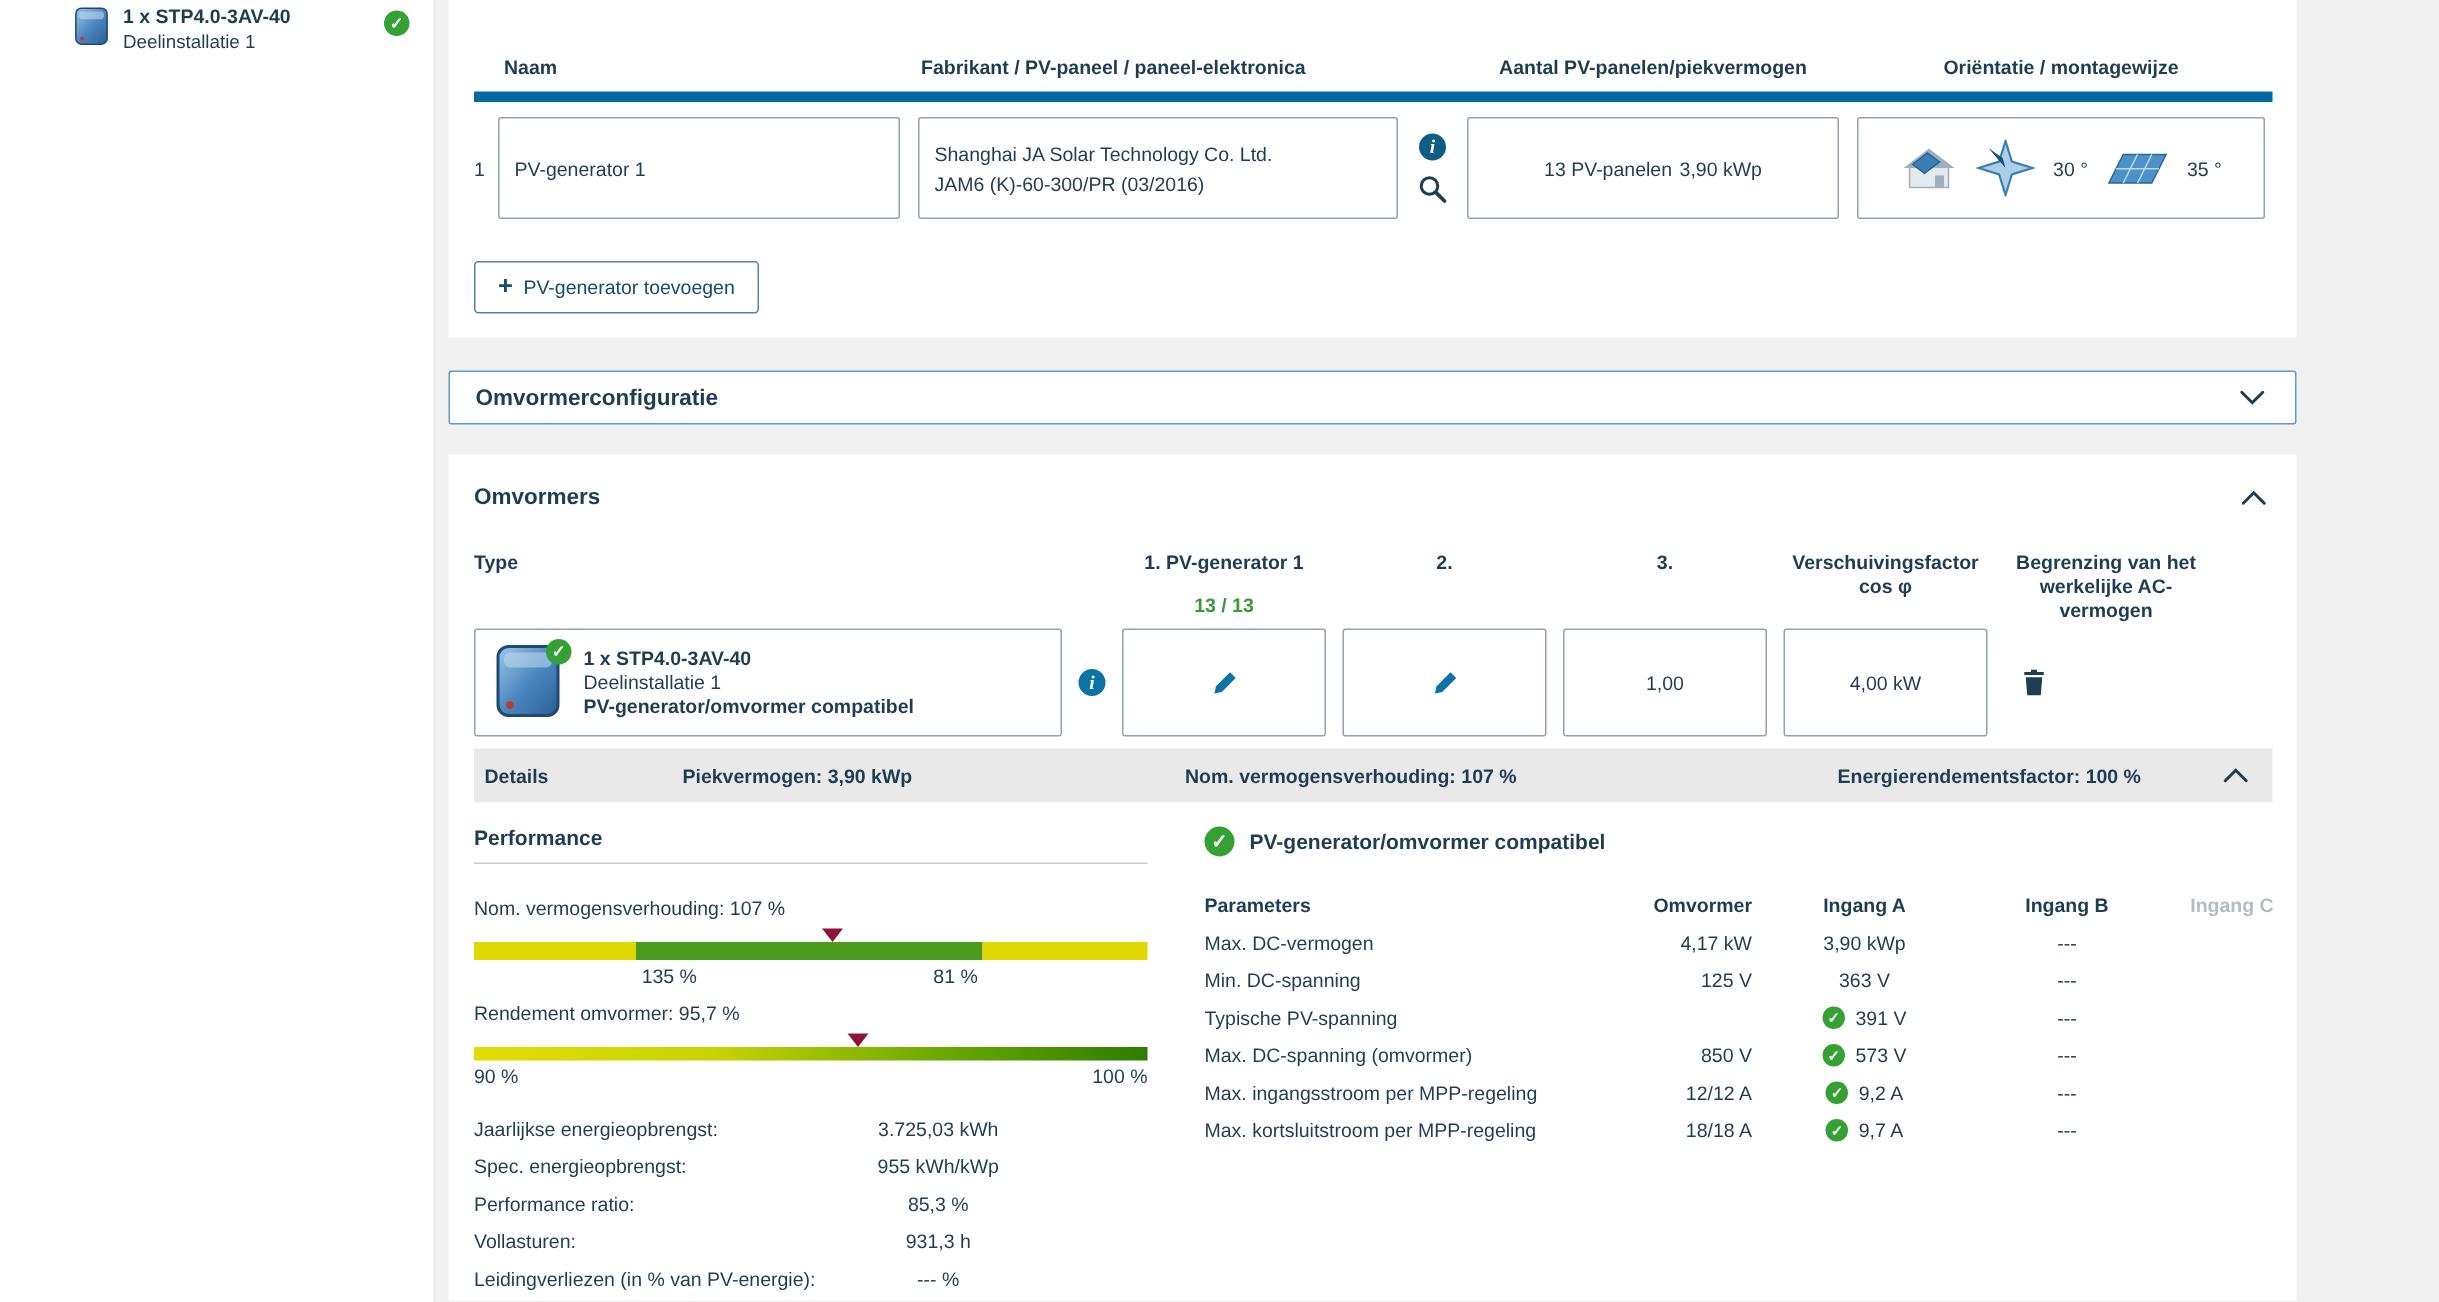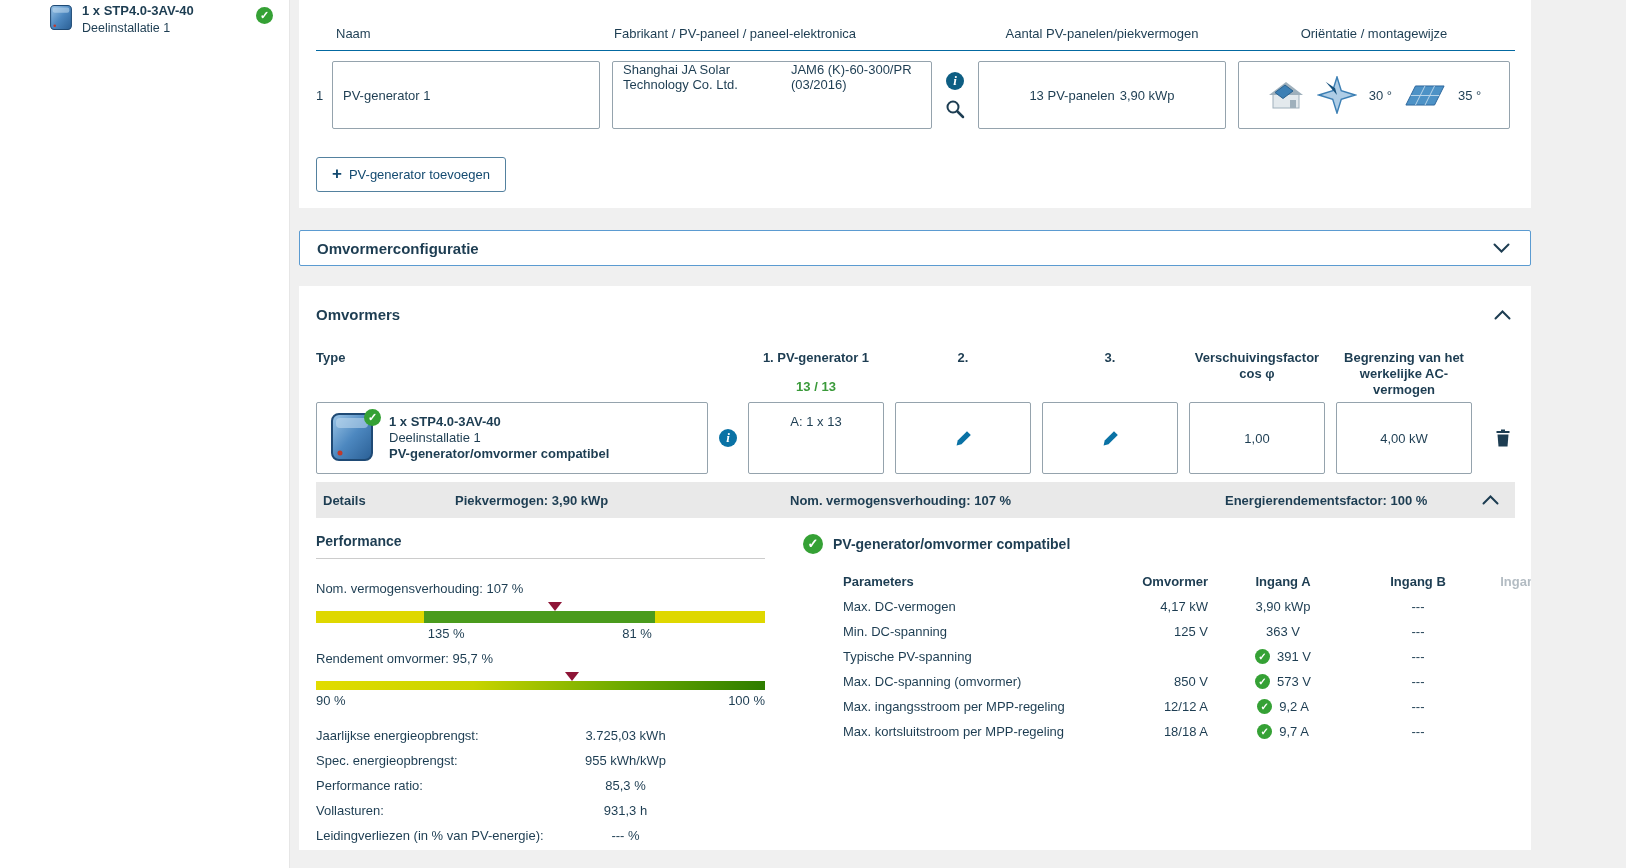--- a/index.html
+++ b/index.html
@@ -23,35 +23,35 @@
            font-size:11px; font-weight:bold; flex:none; }
   .check.small { width:15px; height:15px; font-size:10px; }
   .check.big { width:20px; height:20px; font-size:13px; }
   .info { display:inline-flex; align-items:center; justify-content:center; flex:none;
           width:18px; height:18px; border-radius:50%; background:#0e5e83; color:#fff; cursor:pointer;
           font-family:"Liberation Serif",serif; font-style:italic; font-weight:bold; font-size:13px; }
   .info.bright { background:#0a72a5; }
 
   
   .p-generators { padding:26px 16px 16px 17px; }
-  .gen-head { display:flex; font-weight:normal; padding-bottom:9px; border-bottom:1px solid #0369a1; }
+  .gen-head { display:flex; font-weight:bold; padding-bottom:9px; border-bottom:7px solid #0369a1;margin-top:11px; }
   .gh-index { width:16px; }
   .gh-name { width:280px; padding-left:4px; }
   .gh-fab { width:366px; padding-left:2px; }
   .gh-count { width:248px; text-align:center; }
   .gh-sp { width:12px; }
   .gh-orient { width:272px; text-align:center; }
 
   .gen-row { display:flex; margin-top:10px; align-items:stretch; }
   .g-index { width:16px; display:flex; align-items:center; }
   .g-box { border:1px solid #95a3ad; border-radius:2px; background:#fff; height:68px; }
   .g-name { width:268px; margin-right:12px; }
   .g-name input { width:100%; height:100%; border:0; outline:none; padding:0 10px;
                   font:inherit; color:inherit; background:transparent; }
-  .g-fab { width:320px; display:flex; flex-direction:row; justify-content:center; gap:5px;
+  .g-fab { width:320px; display:flex; flex-direction:column; justify-content:center; gap:5px;
            padding:0 10px; cursor:pointer; }
   .g-icons { width:46px; display:flex; flex-direction:column; align-items:center;
              justify-content:center; gap:9px; }
   .g-count { width:248px; display:flex; flex-direction:row; justify-content:center;
              align-items:center; gap:5px; cursor:pointer; }
   .g-sp { width:12px; }
   .g-orient { width:272px; display:flex; align-items:center; justify-content:center; gap:12px;
               cursor:pointer; }
 
   .add-btn { margin-top:28px; display:inline-flex; align-items:center; gap:7px;
@@ -109,21 +109,21 @@
   .gauge-ticks .tick-end { right:0; left:auto; transform:none; }
   .kv-rows { margin-top:13px; }
   .kv { display:flex; height:25px; align-items:center; }
   .kv .k { width:237px; }
   .kv .v { width:145px; text-align:center; }
 
   .compat-col { flex:1; padding-left:13px; }
   .compat-head { display:flex; align-items:center; gap:10px; height:21px; }
   .compat-title { font-weight:bold; font-size:14px; }
   .ctable { margin-top:15px; }
-  .crow { display:flex; height:25px; align-items:center;margin-left:40px; }
+  .crow { display:flex; height:25px; align-items:flex-end; }
   .crow.head { font-weight:bold; }
   .c-label { width:285px; flex:none; }
   .c-omv { width:80px; text-align:right; flex:none; }
   .c-a { width:150px; display:flex; align-items:center; justify-content:center; gap:7px; flex:none; }
   .c-b { width:120px; text-align:center; flex:none; }
   .c-c { width:100px; text-align:center; flex:none; }
   .dim { color:#b3bcc3; }
   svg { display:block; }
 </style>
 </head>
@@ -270,23 +270,20 @@
         </span>
         <span class="iv-lines">
           <div style="font-weight:bold">1 x STP4.0-3AV-40</div>
           <div>Deelinstallatie 1</div>
           <div style="font-weight:bold">PV-generator/omvormer compatibel</div>
         </span>
       </div>
       <span class="iv-info">
         <span class="info bright">i</span>
       </span>
-      <div class="iv-box iv-cell top">
-        <span>A: 1 x 13</span>
-      </div>
       <div class="iv-box iv-cell">
         <span>
           <svg width="17" height="17" viewBox="0 0 17 17">
             <path d="M12 1.2 L15.8 5 L6.5 14.3 L1.6 15.4 L2.7 10.5 Z" fill="#0a72a5"></path>
           </svg>
         </span>
       </div>
       <div class="iv-box iv-cell">
         <span>
           <svg width="17" height="17" viewBox="0 0 17 17">

